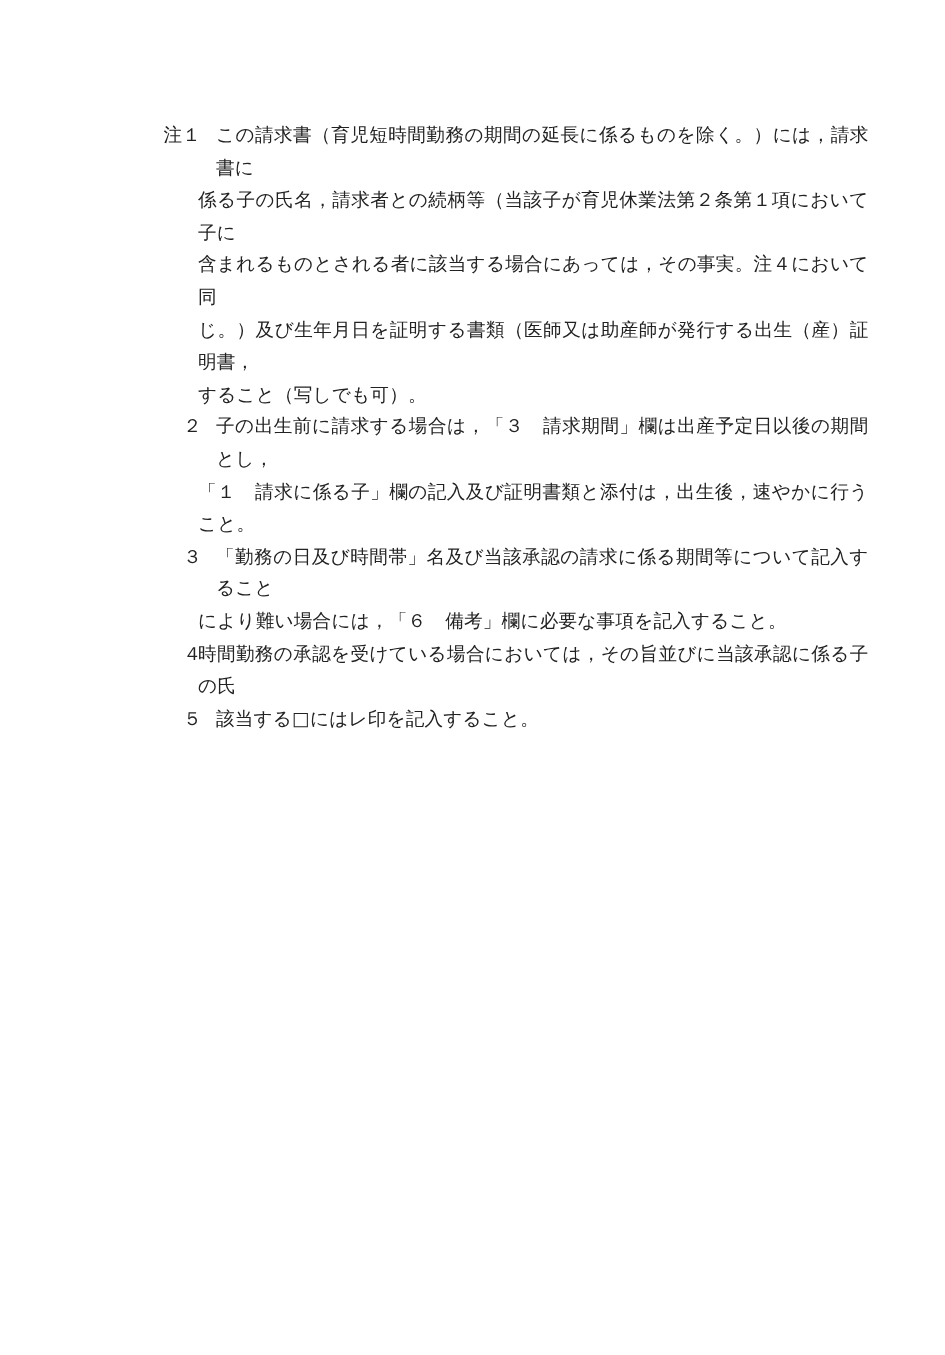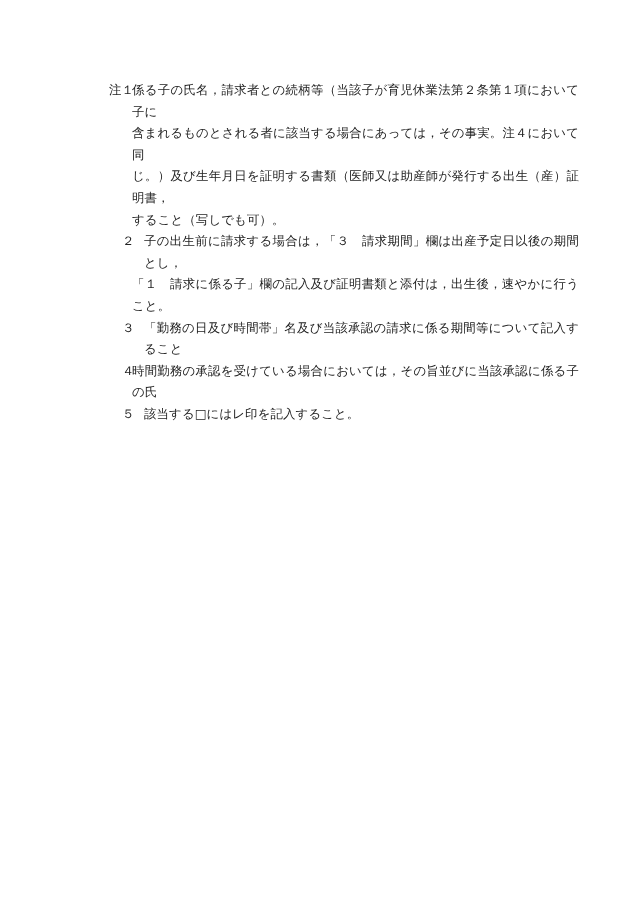--- a/index.html
+++ b/index.html
@@ -59,39 +59,41 @@
   </style>
 </head>
 <body>
 
 <div class="page">
   <div class="notes">
 
     <div class="note note-1">
       <span class="num">注１</span>
       <div class="body">
+        <div style="padding-left:12px">この請求書（育児短時間勤務の期間の延長に係るものを除く。）には，請求書に</div>
         <div>係る子の氏名，請求者との続柄等（当該子が育児休業法第２条第１項において子に</div>
         <div>含まれるものとされる者に該当する場合にあっては，その事実。注４において同</div>
         <div>じ。）及び生年月日を証明する書類（医師又は助産師が発行する出生（産）証明書，</div>
         <div>すること（写しでも可）。</div>
       </div>
     </div>
 
     <div class="note note-n">
       <span class="num">２</span>
       <div class="body">
         <div style="padding-left:12px">子の出生前に請求する場合は，「３　請求期間」欄は出産予定日以後の期間とし，</div>
         <div>「１　請求に係る子」欄の記入及び証明書類と添付は，出生後，速やかに行うこと。</div>
       </div>
     </div>
 
     <div class="note note-n">
       <span class="num">３</span>
       <div class="body">
         <div style="padding-left:12px">「勤務の日及び時間帯」名及び当該承認の請求に係る期間等について記入すること</div>
+        <div>により難い場合には，「６　備考」欄に必要な事項を記入すること。</div>
       </div>
     </div>
 
     <div class="note note-n">
       <span class="num">４</span>
       <div class="body">
         <div>時間勤務の承認を受けている場合においては，その旨並びに当該承認に係る子の氏</div>
       </div>
     </div>
 

